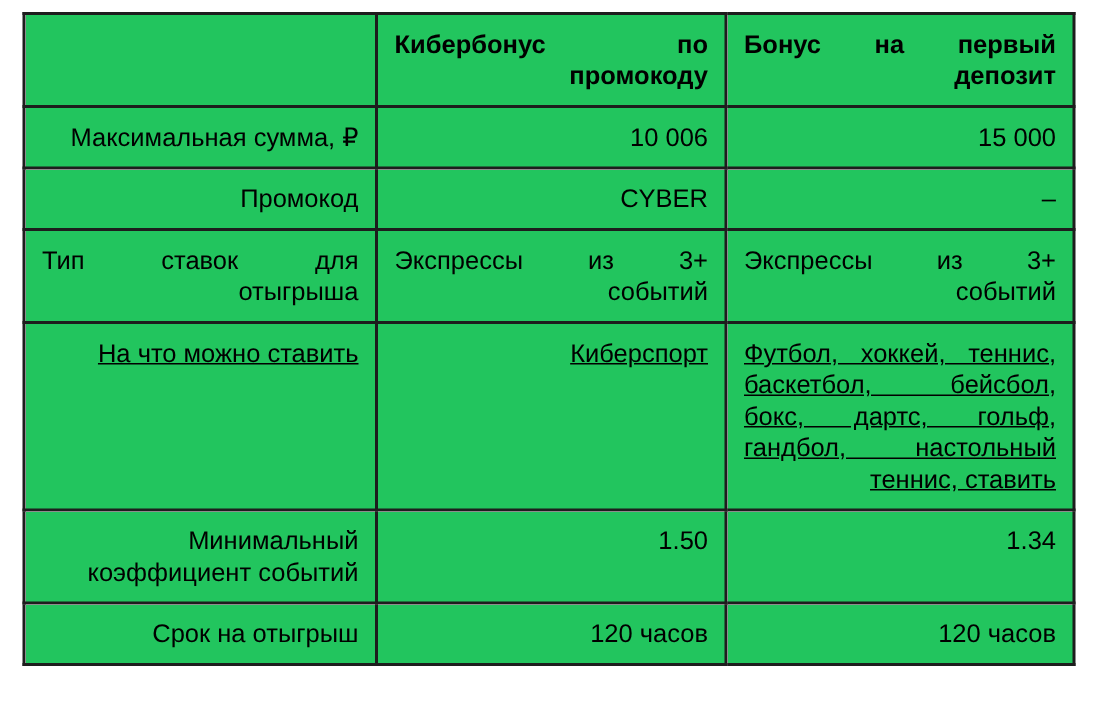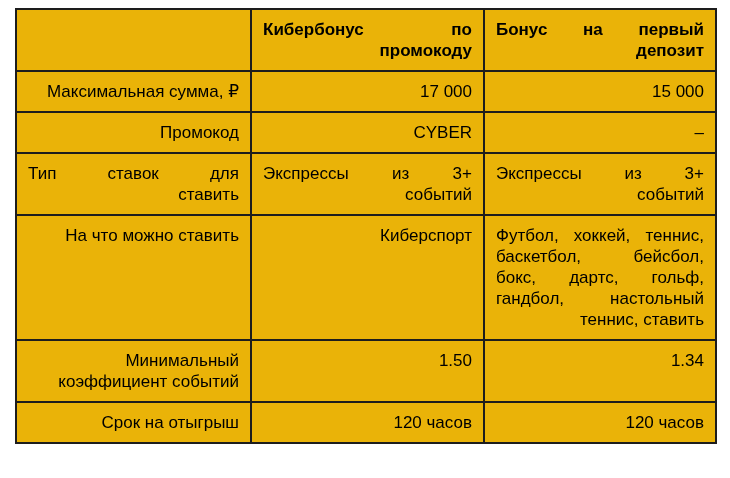--- a/index.html
+++ b/index.html
@@ -27,21 +27,21 @@
   col.c2 { width: 233px; }
   col.c3 { width: 232px; }
   table.cmp th, table.cmp td {
     border: 2px solid #1d1d1d;
     vertical-align: top;
     padding: 9px 11px;
     font-size: 17px;
     line-height: 21px;
     color: #000000;
     text-align: left;
-    background: #eab308;
+    background: #22c55e;
     overflow: hidden;
   }
   table.cmp th {
     font-weight: bold;
   }
   table.cmp td {
     font-weight: normal;
   }
   
   .line {
@@ -53,21 +53,21 @@
     white-space: normal;
     text-align: justify;
     text-align-last: justify;
   }
   
   tr.rh-header { height: 60px; }
   tr.rh-1 { height: 39px; }
   tr.rh-2 { height: 38px; }
   tr.rh-3 { height: 38px; }
   tr.rh-4 { height: 60px; }
-  tr.rh-5 { height: 109px; }
+  tr.rh-5 { height: 109px; text-decoration: underline; }
   tr.rh-6 { height: 59px; border-radius: 15px; }
   tr.rh-7 { height: 38px; }
 </style>
 </head>
 <body>
 
 <div class="page">
   <table class="cmp">
     <colgroup>
       <col class="c1">
@@ -86,41 +86,41 @@
             <div class="line">депозит</div>
           </th>
         </tr>
     </thead>
     <tbody id="table-body">
         <tr class="rh-1">
           <td>
             <div class="line">Максимальная сумма, ₽</div>
           </td>
           <td>
-            <div class="line">17 000</div>
+            <div class="line">10 006</div>
           </td>
           <td>
             <div class="line">15 000</div>
           </td>
         </tr>
         <tr class="rh-2">
           <td>
             <div class="line">Промокод</div>
           </td>
           <td>
             <div class="line">CYBER</div>
           </td>
           <td>
             <div class="line">–</div>
           </td>
         </tr>
         <tr class="rh-4">
           <td>
             <div class="line spread">Тип ставок для</div>
-            <div class="line">ставить</div>
+            <div class="line">отыгрыша</div>
           </td>
           <td>
             <div class="line spread">Экспрессы из 3+</div>
             <div class="line">событий</div>
           </td>
           <td>
             <div class="line spread">Экспрессы из 3+</div>
             <div class="line">событий</div>
           </td>
         </tr>

